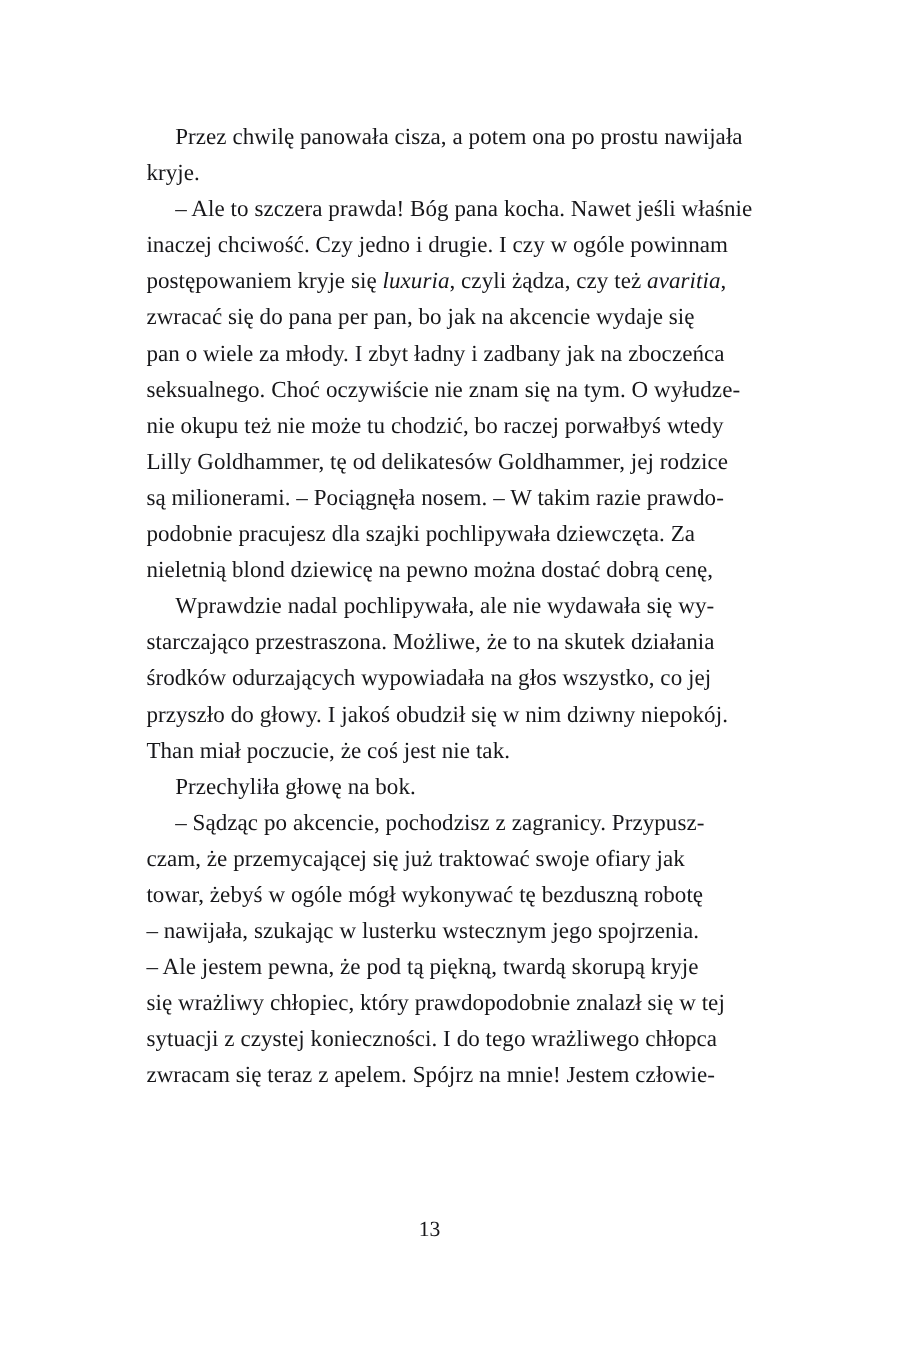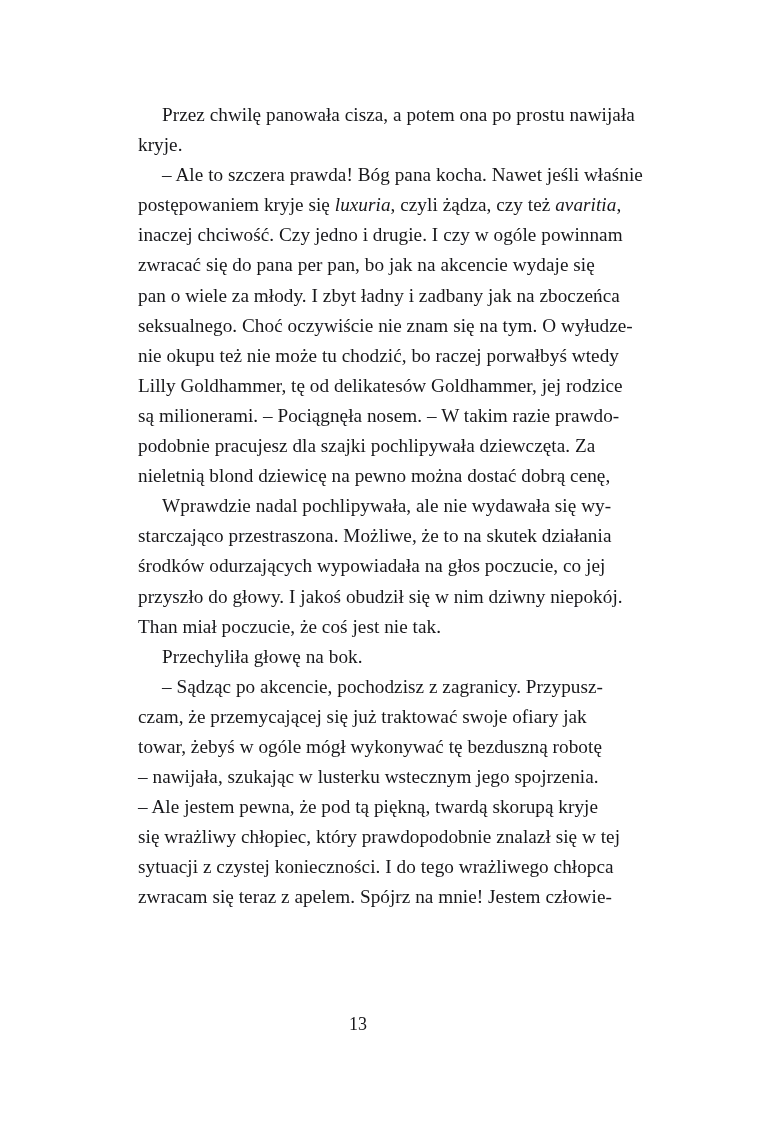--- a/index.html
+++ b/index.html
@@ -11,21 +11,21 @@
     position: relative;
     width: 760px;
     height: 1136px;
     background: #ffffff;
     overflow: hidden;
     font-family: "Liberation Serif", "DejaVu Serif", serif;
     color: #17171a;
   }
   .text-block {
     position: absolute;
-    left: 138px;
+    left: 122px;
     top: 100px;
     width: 516px;
   }
   .line {
     display: block;
     font-size: 19.2px;
     line-height: 30.1px;
     letter-spacing: 0.05px;
     white-space: pre;
     color: #17171a;
@@ -50,33 +50,33 @@
 </style>
 </head>
 <body>
 
 <div class="page">
 
   <div class="text-block" id="body-text">
       <span class="line indent">Przez chwilę panowała cisza, a potem ona po prostu nawijała</span>
       <span class="line">kryje.</span>
       <span class="line indent">– Ale to szczera prawda! Bóg pana kocha. Nawet jeśli właśnie</span>
+      <span class="line">inaczej chciwość. Czy jedno i drugie. I czy w ogóle powinnam</span>
       <span class="line">postępowaniem kryje się <em>luxuria</em>, czyli żądza, czy też <em>avaritia</em>,</span>
-      <span class="line">inaczej chciwość. Czy jedno i drugie. I czy w ogóle powinnam</span>
       <span class="line">zwracać się do pana per pan, bo jak na akcencie wydaje się</span>
       <span class="line">pan o wiele za młody. I zbyt ładny i zadbany jak na zboczeńca</span>
       <span class="line">seksualnego. Choć oczywiście nie znam się na tym. O wyłudze-</span>
       <span class="line">nie okupu też nie może tu chodzić, bo raczej porwałbyś wtedy</span>
       <span class="line">Lilly Goldhammer, tę od delikatesów Goldhammer, jej rodzice</span>
       <span class="line">są milionerami. – Pociągnęła nosem. – W takim razie prawdo-</span>
       <span class="line">podobnie pracujesz dla szajki pochlipywała dziewczęta. Za</span>
       <span class="line">nieletnią blond dziewicę na pewno można dostać dobrą cenę,</span>
       <span class="line indent">Wprawdzie nadal pochlipywała, ale nie wydawała się wy-</span>
       <span class="line">starczająco przestraszona. Możliwe, że to na skutek działania</span>
-      <span class="line">środków odurzających wypowiadała na głos poczucie, co jej</span>
+      <span class="line">środków odurzających wypowiadała na głos wszystko, co jej</span>
       <span class="line">przyszło do głowy. I jakoś obudził się w nim dziwny niepokój.</span>
       <span class="line">Than miał poczucie, że coś jest nie tak.</span>
       <span class="line indent">Przechyliła głowę na bok.</span>
       <span class="line indent">– Sądząc po akcencie, pochodzisz z zagranicy. Przypusz-</span>
       <span class="line">czam, że przemycającej się już traktować swoje ofiary jak</span>
       <span class="line">towar, żebyś w ogóle mógł wykonywać tę bezduszną robotę</span>
       <span class="line">– nawijała, szukając w lusterku wstecznym jego spojrzenia.</span>
       <span class="line">– Ale jestem pewna, że pod tą piękną, twardą skorupą kryje</span>
       <span class="line">się wrażliwy chłopiec, który prawdopodobnie znalazł się w tej</span>
       <span class="line">sytuacji z czystej konieczności. I do tego wrażliwego chłopca</span>

